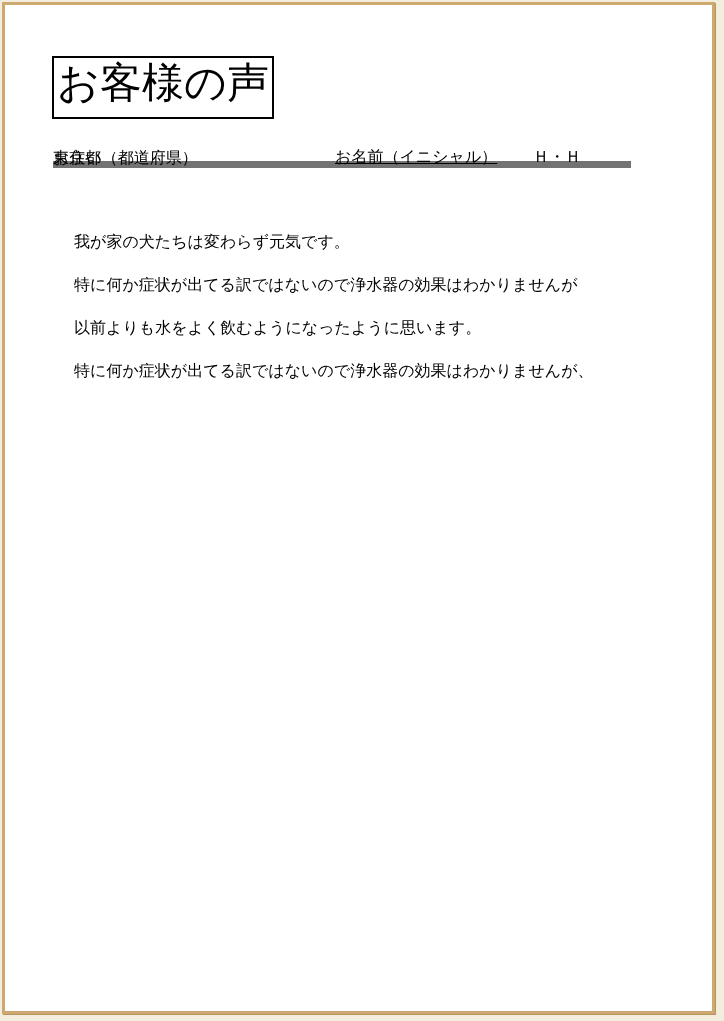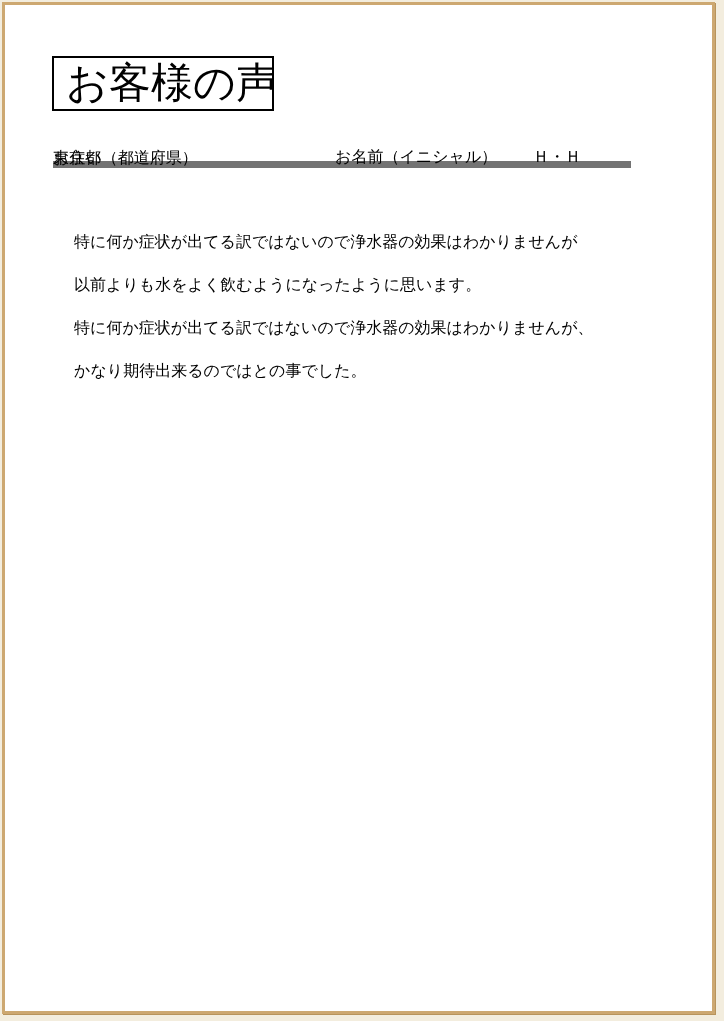--- a/index.html
+++ b/index.html
@@ -19,43 +19,43 @@
     bottom: 7px;
     background: #ffffff;
     border: 3px solid #cda871;
     box-shadow: 1px 1px 0 #b8945c;
   }
   .title-box {
     position: absolute;
     left: 47px;
     top: 51px;
     width: 222px;
-    height: 55px;
+    height: 63px;
     border: 2px solid #000;
     font-size: 42px;
     line-height: 50px;
-    padding-left: 12px;
+    padding-left: 3px;
     letter-spacing: 0px;
     white-space: nowrap;
     overflow: hidden;
   }
   .header-line {
     position: absolute;
     left: 48px;
     top: 141px;
     width: 578px;
     height: 22px;
     border-bottom: 7px solid #737373;
     font-size: 16px;
     line-height: 20px;
     white-space: nowrap;
   }
   .header-line span { position: absolute; top: 1px; white-space: nowrap; }
   .h-residence { left: 0; }
-  .h-name-label { left: 282px; }
+  .h-name-label { left: 282px; text-decoration: underline; }
   .h-name-value { left: 480px; }
   .body-text {
     position: absolute;
     left: 69px;
     top: 215px;
     width: 580px;
     font-size: 16px;
     line-height: 43px;
   }
   .body-text p { white-space: nowrap; }
@@ -72,19 +72,19 @@
   <div class="header-line">
     <span class="h-residence">
         <span>お住い（都道府県）</span>
         <span>東京都</span>
       </span>
     <span class="h-name-label">お名前（イニシャル）</span>
     <span class="h-name-value">Ｈ・Ｈ</span>
   </div>
 
   <div class="body-text">
+    <p>我が家の犬たちは変わらず元気です。</p>
     <p>特に何か症状が出てる訳ではないので浄水器の効果はわかりませんが</p>
     <p>以前よりも水をよく飲むようになったように思います。</p>
     <p>特に何か症状が出てる訳ではないので浄水器の効果はわかりませんが、</p>
-    <p>かなり期待出来るのではとの事でした。</p>
   </div>
 
 </div>
 
 </body></html>

